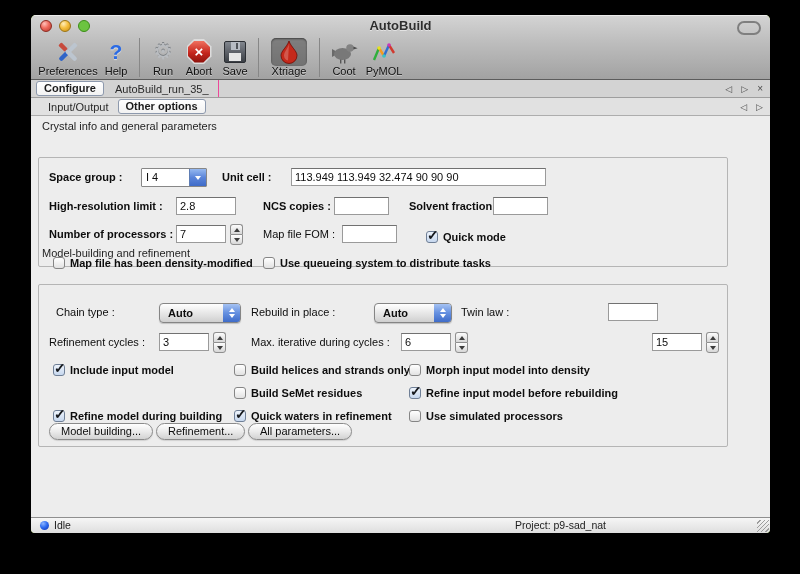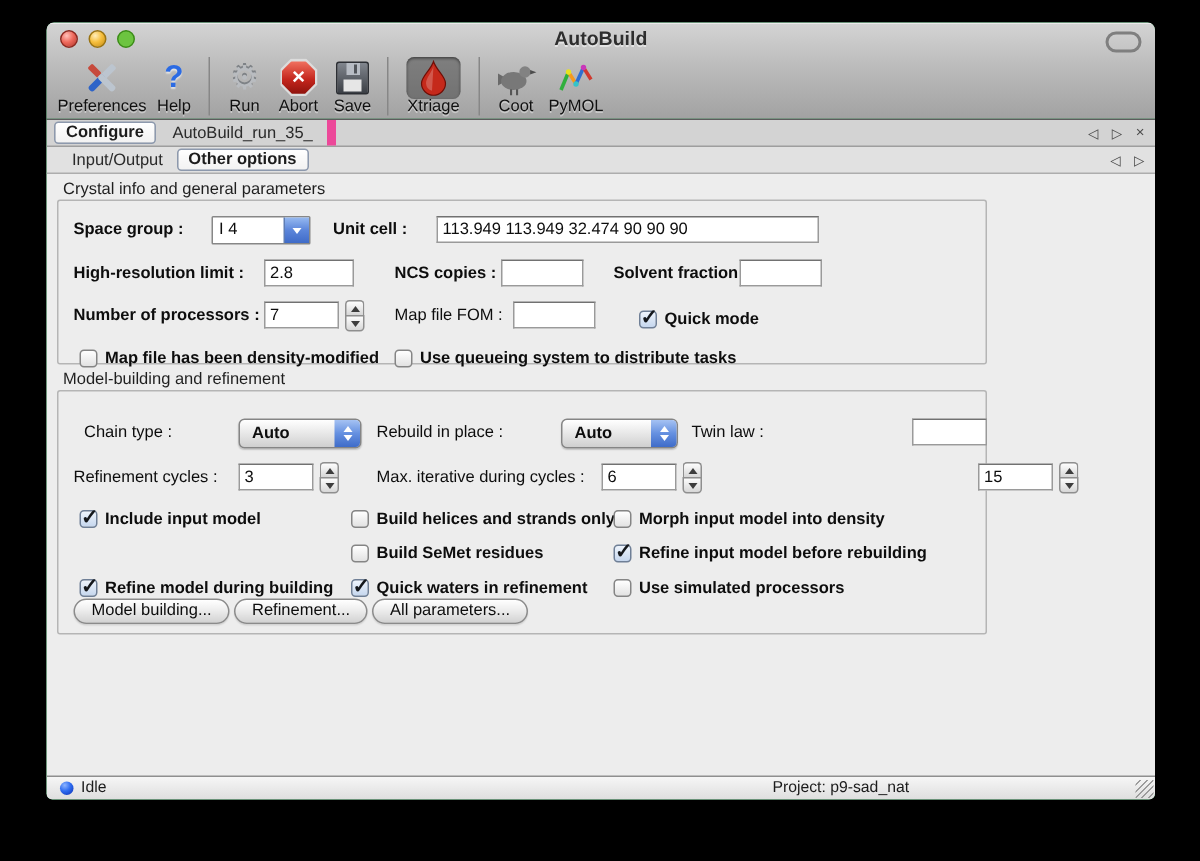--- a/index.html
+++ b/index.html
@@ -1,17 +1,17 @@
 <!DOCTYPE html>
 <html><head>
 <meta charset="utf-8">
 <style>
   html,body{margin:0;padding:0;background:#000;width:800px;height:574px;overflow:hidden;
     font-family:"Liberation Sans",sans-serif;}
-  .window{position:absolute;left:31px;top:15px;width:739px;height:518px;background:#86efac;
+  .window{position:absolute;left:31px;top:15px;width:739px;height:518px;background:#bef264;
     border-radius:5px 5px 4px 4px;overflow:hidden;box-shadow:0 12px 28px rgba(0,0,0,.8);}
   
   .chrome{position:absolute;left:0;top:0;right:0;height:64px;
     background:linear-gradient(#d4d4d4,#bcbcbc 45%,#a2a2a2);border-bottom:1px solid #5c5c5c;
     box-shadow:inset 0 1px 0 rgba(255,255,255,.55);}
   .titlebar{position:relative;height:22px;}
   .lights{position:absolute;left:9px;top:5px;display:flex;gap:7px;}
   .light{width:12px;height:12px;border-radius:50%;display:inline-block;}
   .light.red{background:radial-gradient(circle at 35% 28%,#ffc2ba,#ef6a5d 45%,#b0362b);border:1px solid #8e2a21;box-sizing:border-box;}
   .light.yellow{background:radial-gradient(circle at 35% 28%,#ffeebc,#f6bf3e 45%,#c28a17);border:1px solid #9a7413;box-sizing:border-box;}
@@ -39,28 +39,28 @@
   .xtriage-bg{width:36px;height:28px;border-radius:5px;background:rgba(20,20,20,.38);
     display:flex;align-items:center;justify-content:center;box-shadow:inset 0 1px 2px rgba(0,0,0,.5);}
   
   .tabrow1{position:absolute;left:0;top:65px;right:0;height:17px;background:#d3d3d3;border-bottom:1px solid #9e9e9e;
     display:flex;align-items:center;padding-left:5px;font-size:11px;}
   .tabrow2{position:absolute;left:0;top:83px;right:0;height:17px;background:#e1e1e1;border-bottom:1px solid #adadad;
     display:flex;align-items:center;padding-left:8px;font-size:11px;}
   .tab-sel{background:linear-gradient(#ffffff,#f2f2f2);border:1px solid #8d99ad;border-radius:3px;
     padding:0 7px;height:13px;line-height:13px;font-weight:bold;color:#1c1c1c;margin-right:2px;}
   .tab-plain{padding:0 9px;color:#2a2a2a;height:100%;display:flex;align-items:center;}
-  .tab-plain.sep{border-right:6px solid #ec4899;}
+  .tab-plain.sep{border-right:1px solid #ec4899;}
   .tab-nav{position:absolute;right:7px;top:0;height:100%;display:flex;align-items:center;gap:9px;
     color:#4c4c4c;font-size:9px;}
   .tab-nav span{cursor:default;}
   
   .content{position:absolute;left:0;top:101px;right:0;bottom:15px;background:#ededed;padding-left:43px;}
   .grouplabel{position:absolute;left:11px;font-size:11px;color:#1f1f1f;}
-  .groupbox{position:absolute;left:7px;width:620px;border:1px solid #b5b5b5;border-radius:2px;box-sizing:border-box;}
+  .groupbox{position:absolute;left:7px;width:690px;border:1px solid #b5b5b5;border-radius:2px;box-sizing:border-box;margin-top:24px;}
   .gi{position:absolute;font-size:11px;color:#0d0d0d;line-height:19px;white-space:nowrap;}
   .b{font-weight:bold;}
   .tf{position:absolute;height:18px;background:#fff;border:1px solid #9a9a9a;border-top-color:#717171;
     font-size:11px;font-family:"Liberation Sans",sans-serif;color:#0d0d0d;padding:0 3px;box-sizing:border-box;outline:none;}
   .stepper{position:absolute;width:13px;height:20px;}
   .stepper .half{height:9px;border:1px solid #8f8f8f;background:linear-gradient(#fdfdfd,#d7d7d7);
     display:flex;align-items:center;justify-content:center;box-sizing:content-box;}
   .stepper .up{border-radius:3px 3px 0 0;border-bottom:none;}
   .stepper .dn{border-radius:0 0 3px 3px;}
   .tri-up{width:0;height:0;border-left:3px solid transparent;border-right:3px solid transparent;border-bottom:4px solid #3d3d3d;}

